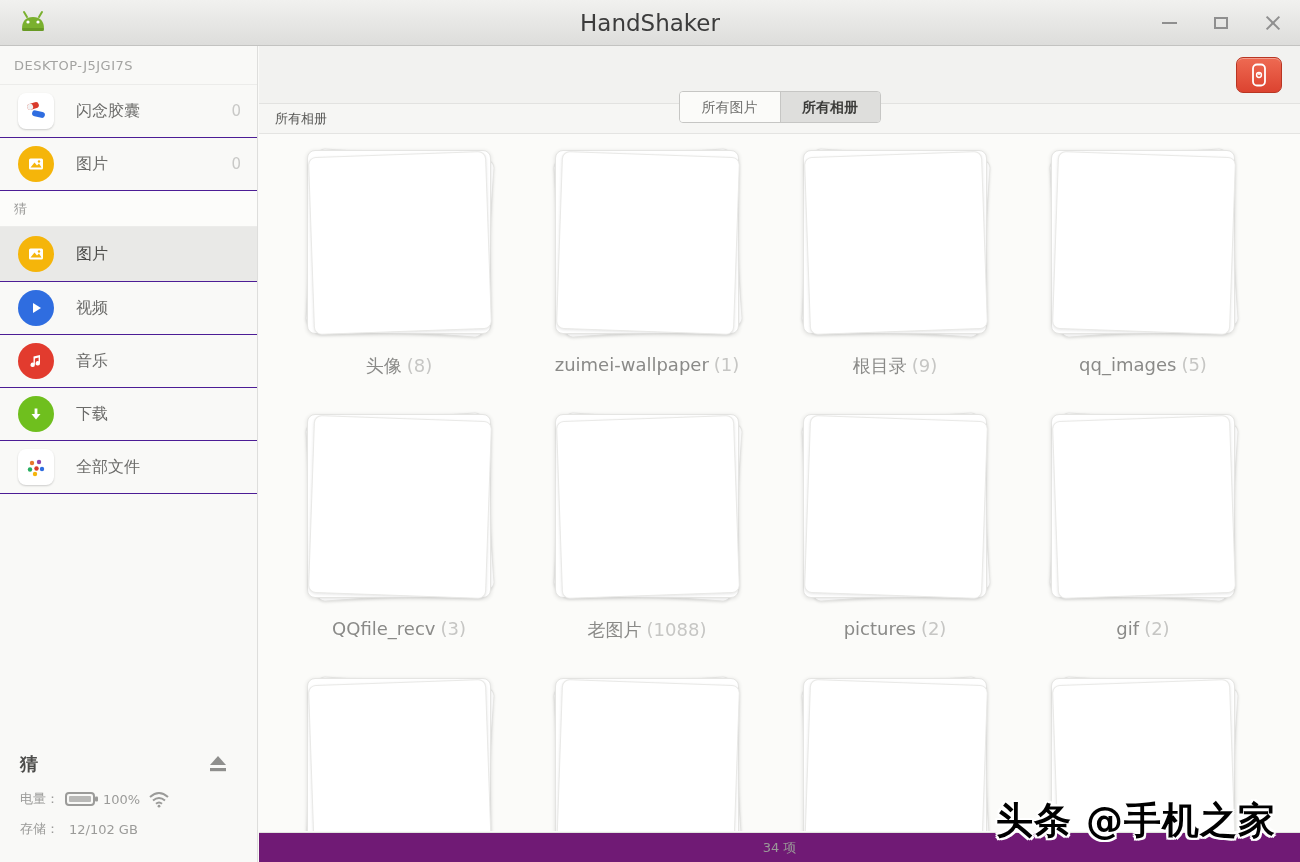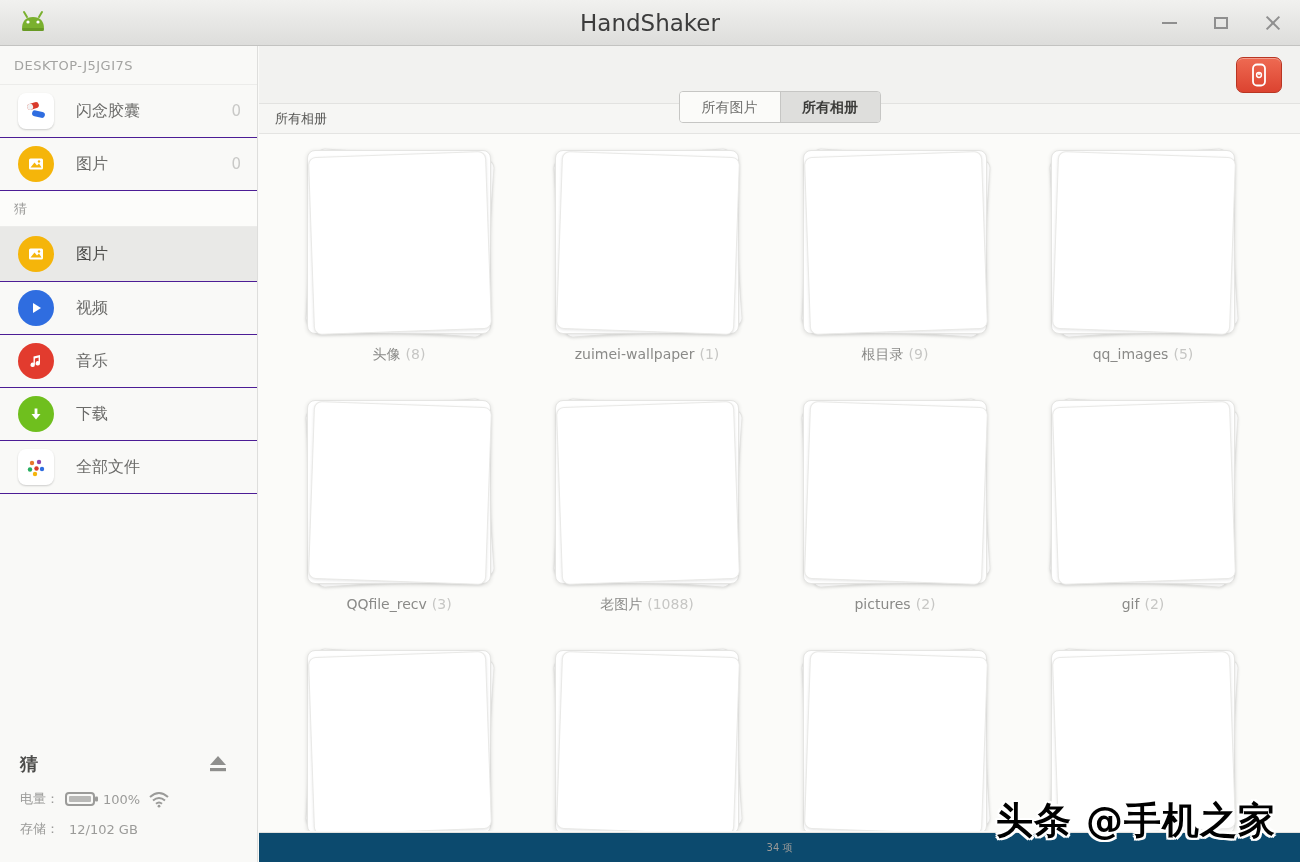--- a/index.html
+++ b/index.html
@@ -74,25 +74,25 @@
   .stack::before, .stack::after { content:""; position:absolute; left:4px; top:4px; width:176px; height:176px;
     background:#fff; border:1px solid #e9e9e7; border-radius:8px; box-shadow:0 1px 3px rgba(0,0,0,.10); }
   .stack.v1::before { transform:rotate(4deg); }
   .stack.v1::after  { transform:rotate(-2deg); }
   .stack.v2::before { transform:rotate(-4deg); }
   .stack.v2::after  { transform:rotate(2deg); }
   .card { position:absolute; left:0; top:0; width:184px; height:184px; background:#fff;
     border:1px solid #e5e5e3; border-radius:8px; box-shadow:0 1px 4px rgba(0,0,0,.12); padding:9px; }
   .thumb { width:164px; height:164px; border-radius:3px; overflow:hidden; background:#eee; }
   .thumb svg { display:block; width:164px; height:164px; }
-  .album-label { margin-top:12px; font-size:14px; color:#8a8a88; }
+  .album-label { margin-top:20px; font-size:18px; color:#8a8a88; }
   .album-label .cnt { color:#c6c6c4; margin-left:5px; }
 
   .statusbar { position:absolute; left:0; bottom:0; width:1041px; height:30px; line-height:29px;
-    background:#0c4a6e; border-top:1px solid #e2e2e0; text-align:center; font-size:10px; color:#9a9a98; }
+    background:#701a75; border-top:1px solid #e2e2e0; text-align:center; font-size:13px; color:#9a9a98; }
 
   .watermark { position:absolute; right:24px; bottom:16px; z-index:50;
     font-size:37px; font-weight:bold; color:#000; letter-spacing:1px;
     text-shadow:-2px -2px 0 #fff, 2px -2px 0 #fff, -2px 2px 0 #fff, 2px 2px 0 #fff,
       0 -2px 0 #fff, 0 2px 0 #fff, -2px 0 0 #fff, 2px 0 0 #fff; }
 </style>
 </head>
 <body>
 
 <div class="titlebar">

